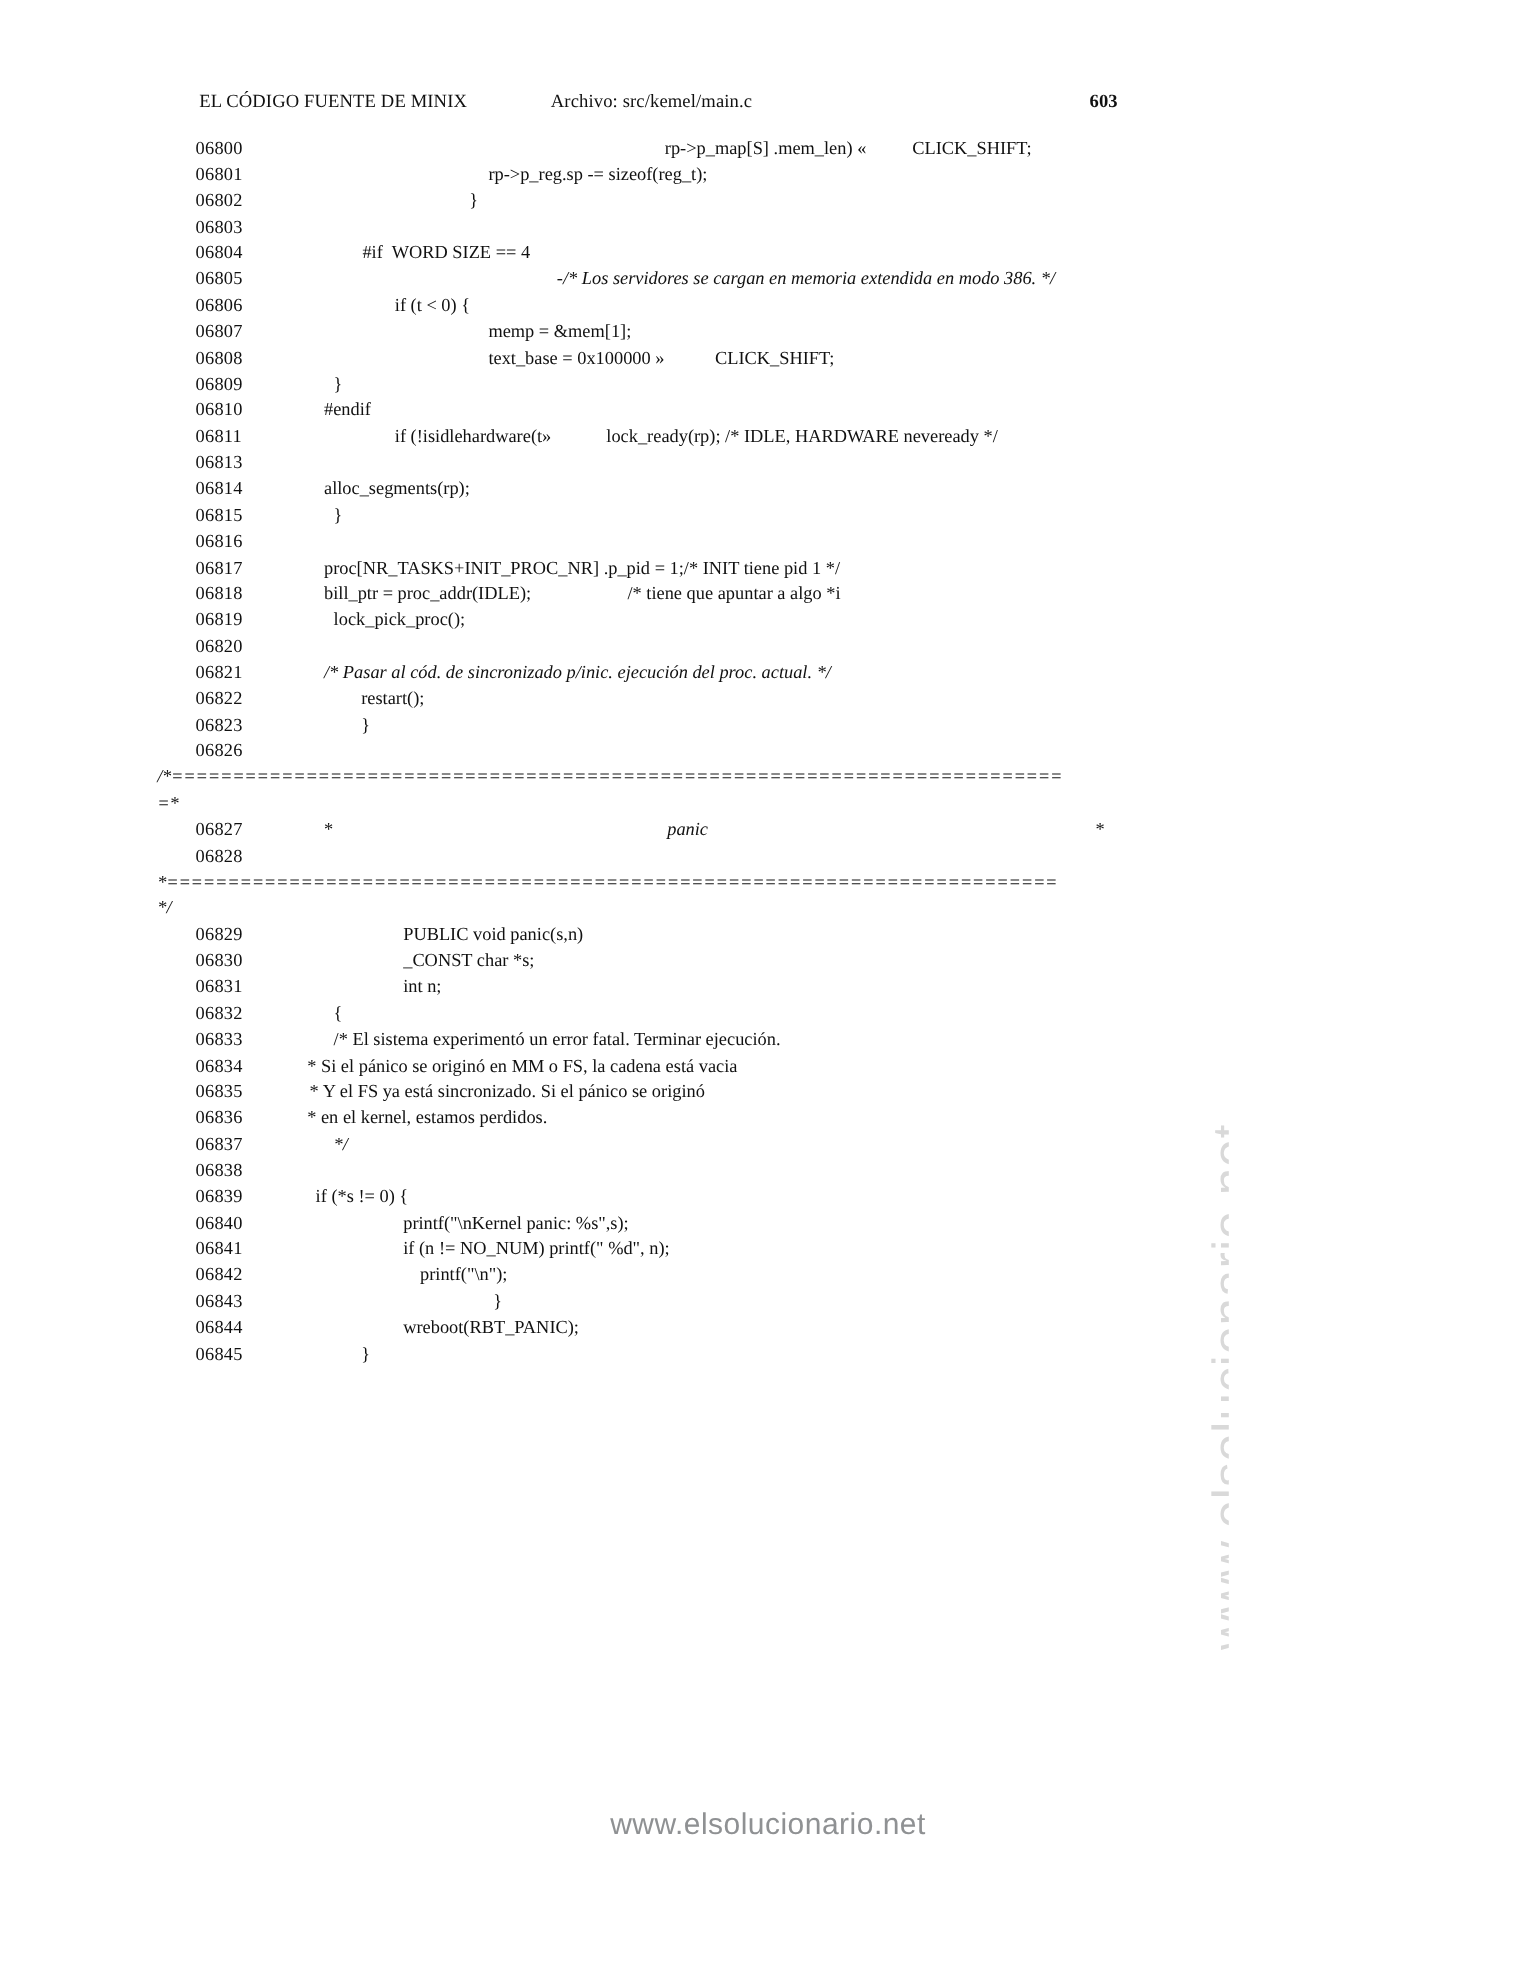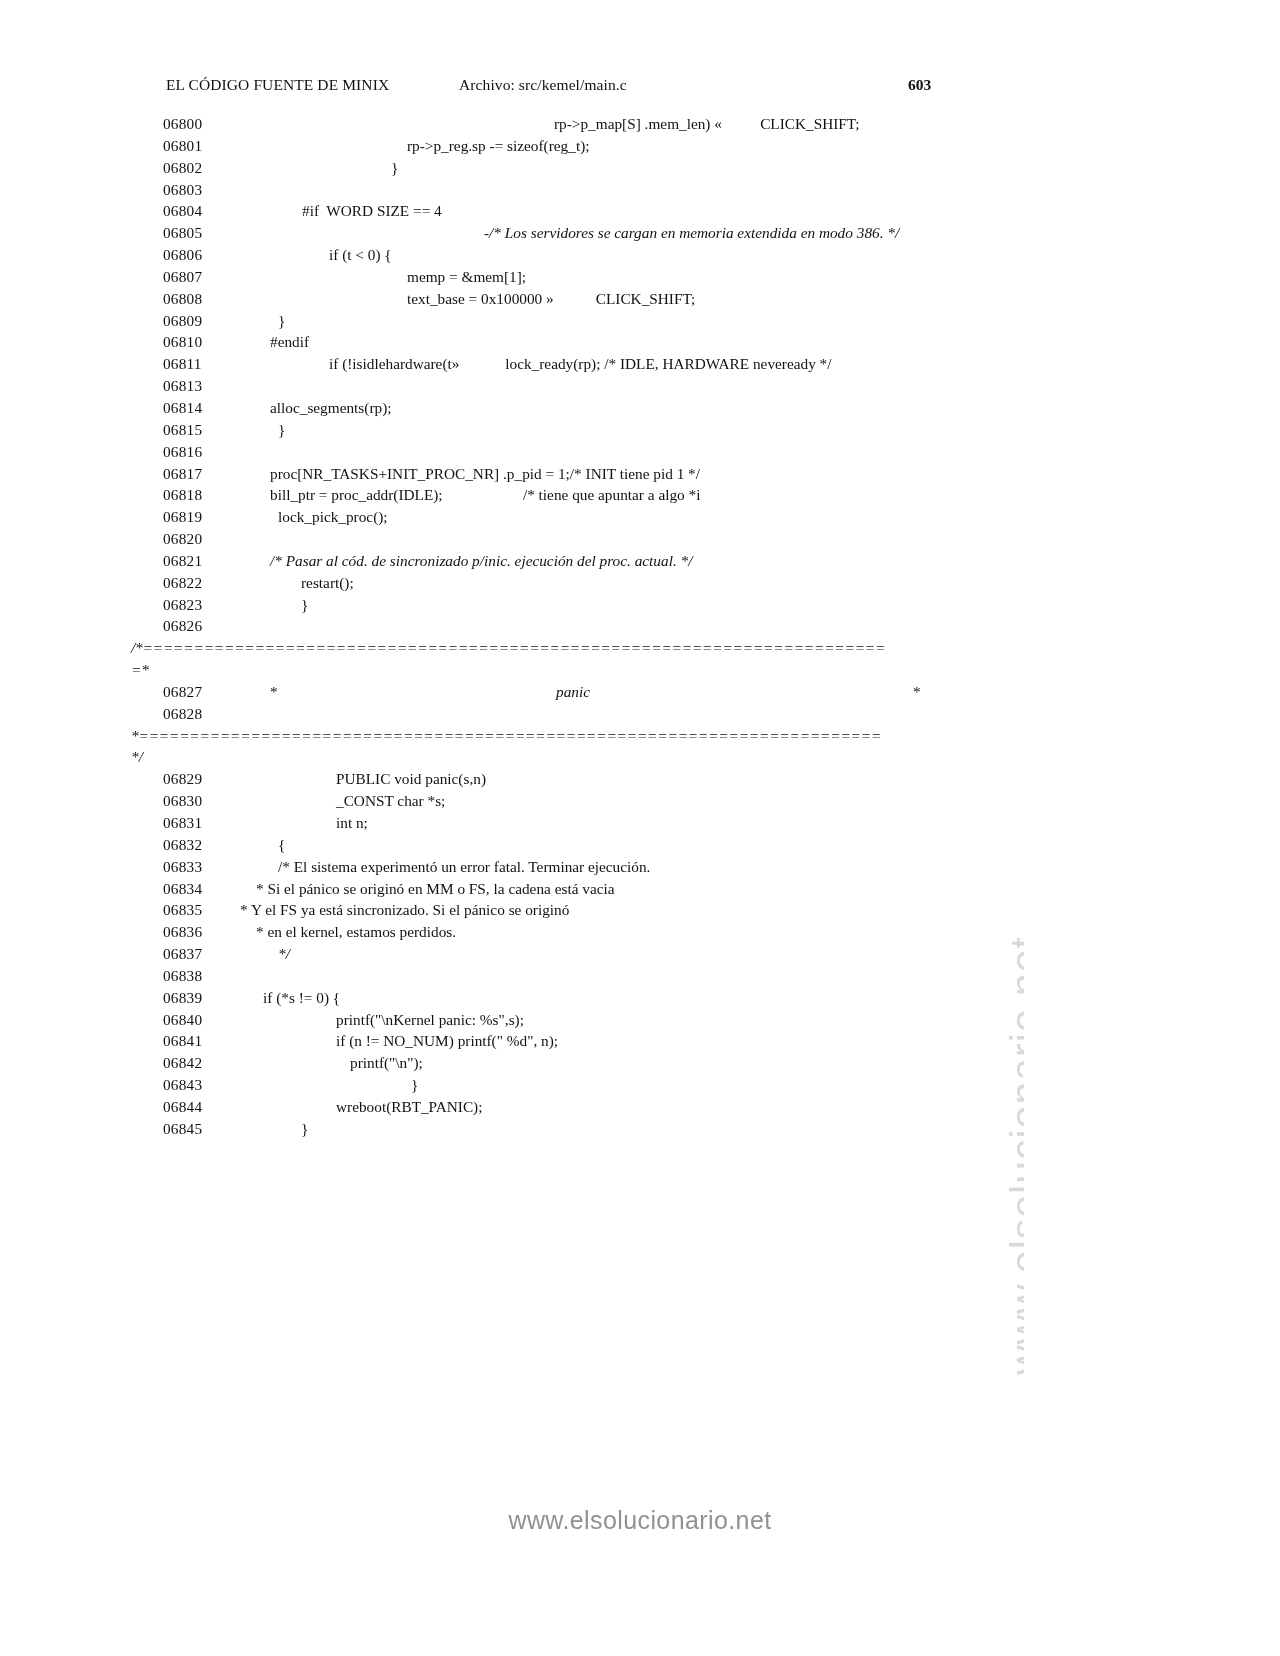--- a/index.html
+++ b/index.html
@@ -130,21 +130,21 @@
     <span class="file-label">Archivo: src/kemel/main.c</span>
   </div>
   <div class="folio">603</div>
 
   <div class="listing" id="listing-root">
       <div class="code-line"><span class="ln">06800</span><span class="src" style="left: 554px;">rp-&gt;p_map[S] .mem_len) «          CLICK_SHIFT;</span></div>
       <div class="code-line"><span class="ln">06801</span><span class="src" style="left: 407px;">rp-&gt;p_reg.sp -= sizeof(reg_t);</span></div>
       <div class="code-line"><span class="ln">06802</span><span class="src" style="left: 391px;">}</span></div>
       <div class="code-line"><span class="ln">06803</span></div>
       <div class="code-line"><span class="ln">06804</span><span class="src" style="left: 302px;">#if  WORD SIZE == 4</span></div>
-      <div class="code-line"><span class="ln">06805</span><span class="src it" style="left: 484px; text-align: center;">-/* Los servidores se cargan en memoria extendida en modo 386. */</span></div>
+      <div class="code-line"><span class="ln">06805</span><span class="src it" style="left: 464px; text-align: center;">-/* Los servidores se cargan en memoria extendida en modo 386. */</span></div>
       <div class="code-line"><span class="ln">06806</span><span class="src" style="left: 329px;">if (t &lt; 0) {</span></div>
       <div class="code-line"><span class="ln">06807</span><span class="src" style="left: 407px;">memp = &amp;mem[1];</span></div>
       <div class="code-line"><span class="ln">06808</span><span class="src" style="left: 407px;">text_base = 0x100000 »           CLICK_SHIFT;</span></div>
       <div class="code-line"><span class="ln">06809</span><span class="src" style="left: 278px;">}</span></div>
       <div class="code-line"><span class="ln">06810</span><span class="src" style="left: 270px;">#endif</span></div>
       <div class="code-line"><span class="ln">06811</span><span class="src" style="left: 329px;">if (!isidlehardware(t»            lock_ready(rp); /* IDLE, HARDWARE neveready */</span></div>
       <div class="code-line"><span class="ln">06813</span></div>
       <div class="code-line"><span class="ln">06814</span><span class="src" style="left: 270px;">alloc_segments(rp);</span></div>
       <div class="code-line"><span class="ln">06815</span><span class="src" style="left: 278px;">}</span></div>
       <div class="code-line"><span class="ln">06816</span></div>
@@ -161,21 +161,21 @@
       <div class="code-line"><span class="ln">06827</span><span class="src" style="left: 270px;">*</span><span class="src" style="left: 556px; font-style: italic;">panic</span><span class="src" style="left: 913px;">*</span></div>
       <div class="code-line"><span class="ln">06828</span></div>
       <div class="rule-line"><span class="rule-txt it">*=========================================================================</span></div>
       <div class="rule-line"><span class="rule-txt cont it">*/</span></div>
       <div class="code-line"><span class="ln">06829</span><span class="src" style="left: 336px;">PUBLIC void panic(s,n)</span></div>
       <div class="code-line"><span class="ln">06830</span><span class="src" style="left: 336px;">_CONST char *s;</span></div>
       <div class="code-line"><span class="ln">06831</span><span class="src" style="left: 336px;">int n;</span></div>
       <div class="code-line"><span class="ln">06832</span><span class="src" style="left: 278px;">{</span></div>
       <div class="code-line"><span class="ln">06833</span><span class="src" style="left: 278px;">/* El sistema experimentó un error fatal. Terminar ejecución.</span></div>
       <div class="code-line"><span class="ln">06834</span><span class="src" style="left: 256px;">* Si el pánico se originó en MM o FS, la cadena está vacia</span></div>
-      <div class="code-line"><span class="ln">06835</span><span class="src" style="left: 240px;">* Y el FS ya está sincronizado. Si el pánico se originó</span></div>
+      <div class="code-line"><span class="ln">06835</span><span class="src" style="left: 258px;">* Y el FS ya está sincronizado. Si el pánico se originó</span></div>
       <div class="code-line"><span class="ln">06836</span><span class="src" style="left: 256px;">* en el kernel, estamos perdidos.</span></div>
       <div class="code-line"><span class="ln">06837</span><span class="src it" style="left: 278px;">*/</span></div>
       <div class="code-line"><span class="ln">06838</span></div>
       <div class="code-line"><span class="ln">06839</span><span class="src" style="left: 263px;">if (*s != 0) {</span></div>
       <div class="code-line"><span class="ln">06840</span><span class="src" style="left: 336px;">printf("\nKernel panic: %s",s);</span></div>
       <div class="code-line"><span class="ln">06841</span><span class="src" style="left: 336px;">if (n != NO_NUM) printf(" %d", n);</span></div>
       <div class="code-line"><span class="ln">06842</span><span class="src" style="left: 350px;">printf("\n");</span></div>
       <div class="code-line"><span class="ln">06843</span><span class="src" style="left: 411px;">}</span></div>
       <div class="code-line"><span class="ln">06844</span><span class="src" style="left: 336px;">wreboot(RBT_PANIC);</span></div>
       <div class="code-line"><span class="ln">06845</span><span class="src" style="left: 301px;">}</span></div>

